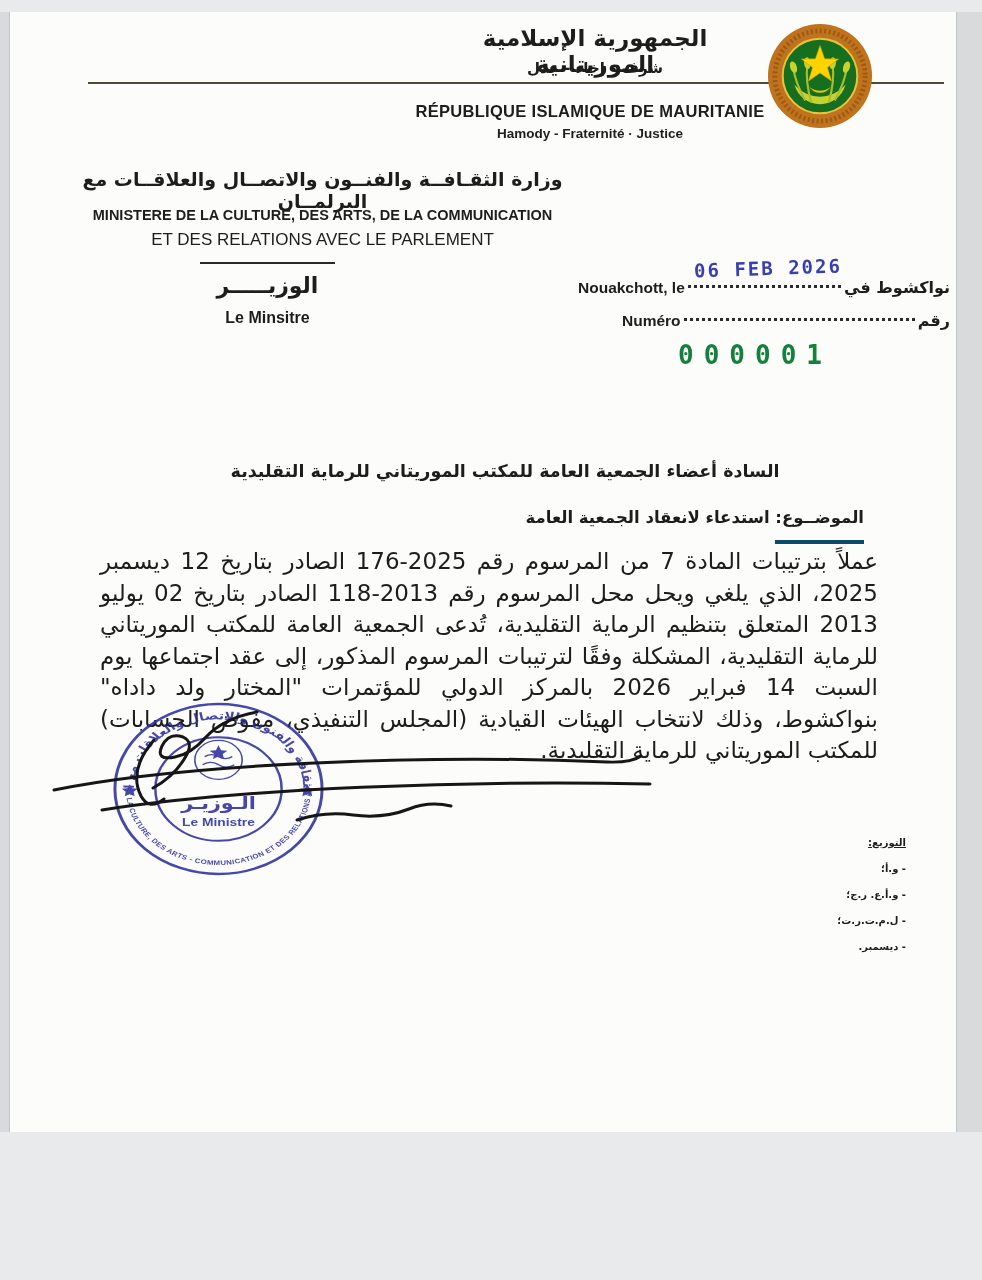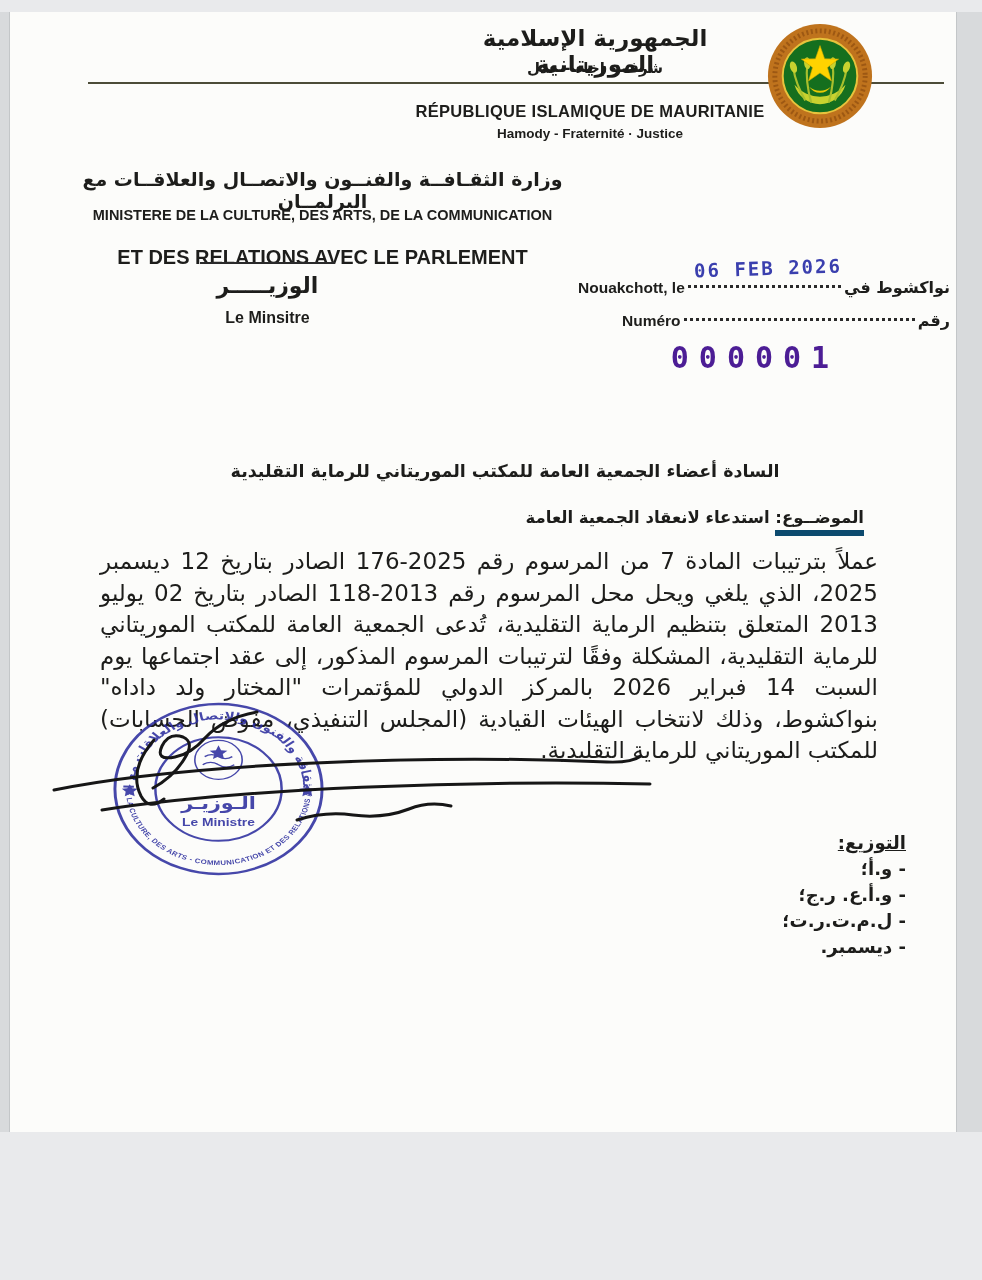--- a/index.html
+++ b/index.html
@@ -17,49 +17,49 @@
   
   .hdr-ar-title{top:13px;left:420px;width:350px;font-size:23px;font-weight:bold;}
   .hdr-ar-motto{top:47px;left:420px;width:350px;font-size:15px;font-weight:bold;}
   .hdr-rule{top:70px;left:88px;width:856px;border-top:2px solid #4c4c38;}
   .hdr-fr-title{top:90px;left:330px;width:520px;font-size:16.5px;font-weight:bold;letter-spacing:.3px;}
   .hdr-fr-motto{top:114px;left:330px;width:520px;font-size:13.5px;font-weight:bold;}
   .emblem{top:10px;left:763px;width:114px;height:108px;}
   
   .min-ar{top:156px;left:70px;width:505px;font-size:19px;font-weight:bold;}
   .min-fr1{top:195px;left:55px;width:535px;font-size:14.5px;font-weight:bold;}
-  .min-fr2{top:234px;left:55px;width:535px;font-size:20px;font-weight:bold;}
+  .min-fr2{top:218px;left:55px;width:535px;font-size:17px;font-weight:normal;}
   .min-divider{top:250px;left:200px;width:135px;border-top:2.5px solid #2a2a2a;}
   .minister-ar{top:261px;left:175px;width:185px;font-size:22px;font-weight:bold;}
   .minister-fr{top:297px;left:175px;width:185px;font-size:16px;font-weight:bold;}
   
   .dl-row{display:flex;align-items:center;}
   .dl-row .leader{flex:1;border-bottom:3px dotted #2a2a2a;margin:0 3px 4px 3px;height:1px;}
   .dl-row1{top:266px;left:578px;width:372px;}
   .dl-row2{top:299px;left:622px;width:328px;}
   .dl-fr{font-size:15.5px;font-weight:bold;}
   .dl-ar{font-size:16px;font-weight:bold;}
   .date-stamp{top:245px;left:668px;width:200px;text-align:center;
     font-family:"DejaVu Sans Mono",monospace;font-weight:bold;font-size:19px;
     color:#3a3fae;letter-spacing:2px;transform:rotate(-2deg);}
   .num-stamp{top:328px;left:640px;width:230px;text-align:center;
-    font-family:"DejaVu Sans Mono",monospace;font-weight:bold;font-size:30px;
-    color:#4c1d95;letter-spacing:10px;}
+    font-family:"DejaVu Sans Mono",monospace;font-weight:bold;font-size:26px;
+    color:#15803d;letter-spacing:10px;}
   
   .to-line{top:420px;left:0;right:0;font-size:20px;font-weight:bold;}
   .addressee{top:449px;left:0;right:0;font-size:17.5px;font-weight:bold;padding-left:28px;}
   .subject{top:496px;right:118px;font-size:16.5px;font-weight:bold;}
-  .subject .lbl{border-bottom:6px solid #0c4a6e;padding-bottom:3px;}
+  .subject .lbl{border-bottom:4px solid #0c4a6e;padding-bottom:13px;}
   .body-par{top:534px;right:104px;left:100px;font-size:23px;font-weight:normal;
     line-height:31.5px;text-align:justify;}
   
   .round-stamp{top:688px;left:110px;width:217px;height:178px;opacity:.88;}
   .signature{top:686px;left:42px;width:625px;height:170px;}
   
-  .dist{top:818px;right:76px;text-align:right;font-size:18px;font-weight:bold;line-height:26px;}
+  .dist{top:818px;right:76px;text-align:right;font-size:10px;font-weight:bold;line-height:26px;}
   .dist .t{text-decoration:underline;}
   
   .ft-rule{top:1196px;left:62px;width:882px;border-top:3px solid #1b1b1b;}
   .ft-ar{top:1205px;left:40px;right:40px;font-size:15px;font-weight:bold;}
   .ft-fr{top:1232px;left:30px;right:30px;font-size:14.5px;font-weight:bold;transform:rotate(-.6deg);}
 </style>
 </head>
 <body>
 
 <div class="paper">

